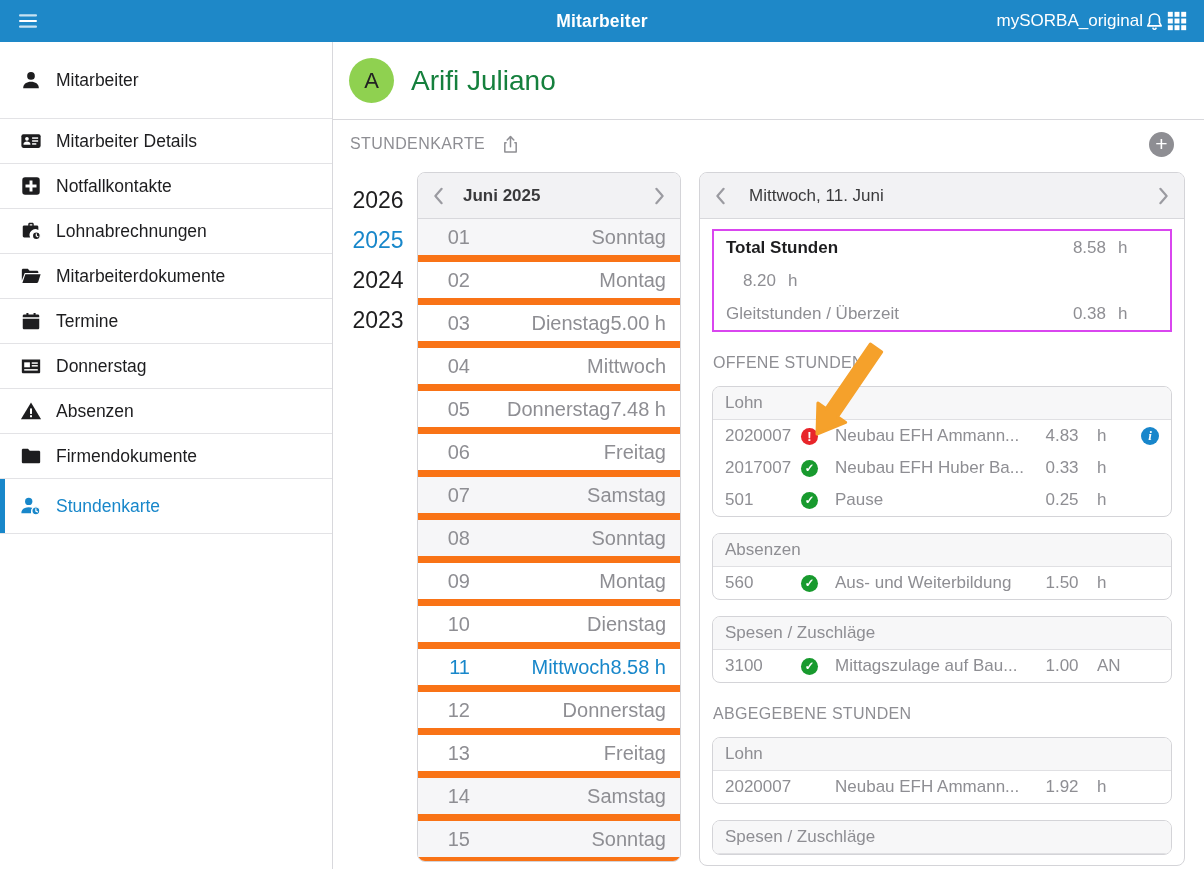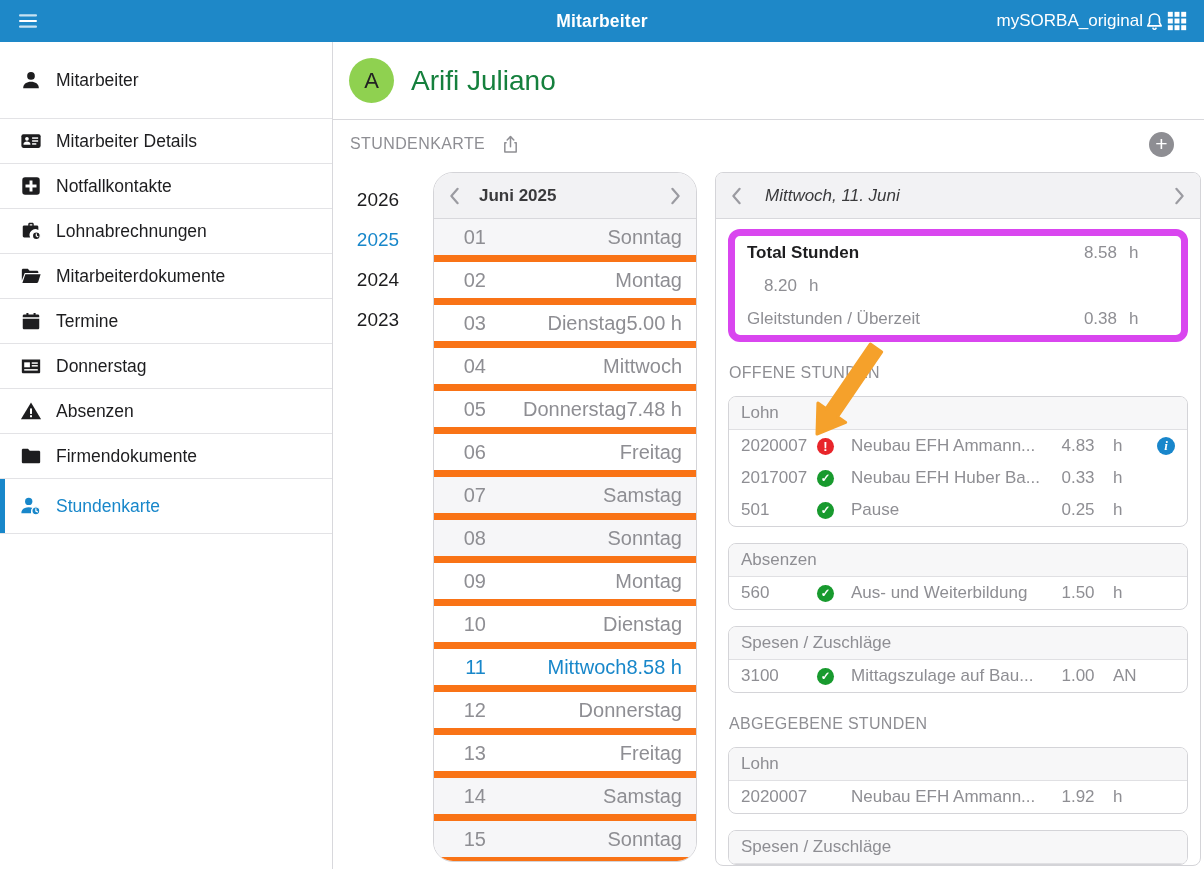--- a/index.html
+++ b/index.html
@@ -38,45 +38,45 @@
   .toolbar { height:48px; display:flex; align-items:center; padding:0 30px 0 17px; }
   .tool-label { font-size:16px; color:#8E8E93; letter-spacing:.4px; }
   .upload { margin-left:15px; display:flex; align-items:center; cursor:pointer; }
   .spacer { flex:1; }
   .plus-btn { width:25px; height:25px; border-radius:50%; background:#8E8E93; color:#fff;
     display:flex; align-items:center; justify-content:center; font-size:21px; font-weight:500;
     line-height:1; padding-bottom:2px; cursor:pointer; }
 
   .content { flex:1; display:flex; padding-left:16px; position:relative; }
   .years { width:58px; padding-top:12px; display:flex; flex-direction:column; align-items:center; }
-  .year { height:40px; display:flex; align-items:center; font-size:19px; cursor:pointer; }
+  .year { height:40px; display:flex; align-items:center; font-size:23px; cursor:pointer; }
   .year.selected { color:var(--accent,#1887CA); }
 
-  .calendar { margin-left:26px; margin-top:4px; width:264px; height:690px;
-    border:1px solid #D4D4D8; border-radius:20px; overflow:hidden; background:#fff; flex:none; }
+  .calendar { margin-left:10px; margin-top:4px; width:264px; height:690px;
+    border:1px solid #D4D4D8; border-radius:8px; overflow:hidden; background:#fff; flex:none; }
   .cal-header { height:46px; background:#F2F2F4; border-bottom:1px solid #D8D8DC;
     display:flex; align-items:center; padding:0 15px; }
   .cal-title { margin-left:19px; font-size:17px; font-weight:700; color:#3A3A3C; }
   .chev { display:flex; align-items:center; cursor:pointer; }
   .chev.right { margin-left:auto; }
   .cal-row { height:43px; display:flex; align-items:center; padding:0 14px;
     border-bottom:7px solid #f97316; font-size:20px; color:#8E8E93; cursor:pointer; background:#fff;text-align:right; }
   .cal-row.weekend { background:#F6F6F8; }
   .cal-row.selected { color:var(--accent,#1887CA); }
   .d-num { width:38px; }
   .d-name { flex:1; }
   .d-hours { }
 
   .day-panel { margin-left:18px; margin-top:4px; width:486px; height:694px;
     border:1px solid #D4D4D8; border-radius:8px; overflow:hidden; background:#fff;
     display:flex; flex-direction:column; flex:none; }
-  .day-panel .cal-title { font-weight:500; margin-left:23px;font-style:italic; }
+  .day-panel .cal-title { font-weight:500; margin-left:23px; }
   .panel-body { flex:1; overflow:hidden; padding:10px 12px 0 12px; }
 
-  .summary-box { border:7px solid #d946ef; border-radius:12px; }
+  .summary-box { border:2px solid #d946ef; border-radius:0; }
   .sum-row { height:33px; display:flex; align-items:center; padding:0 12px; font-size:17px; color:#8E8E93; }
   .sum-row .s-label { flex:1; }
   .sum-row.bold .s-label { color:#1d1d1f; font-weight:700; }
   .s-val { width:50px; text-align:right; }
   .s-unit { width:40px; margin-left:12px; }
 
   .section-label { margin:22px 0 14px 1px; font-size:16px; color:#8E8E93; letter-spacing:.3px; }
 
   .group-box { border:1px solid #D4D4D8; border-radius:8px; margin-bottom:16px; overflow:hidden; }
   .group-header { height:33px; background:#F7F7F8; border-bottom:1px solid #E0E0E3;

